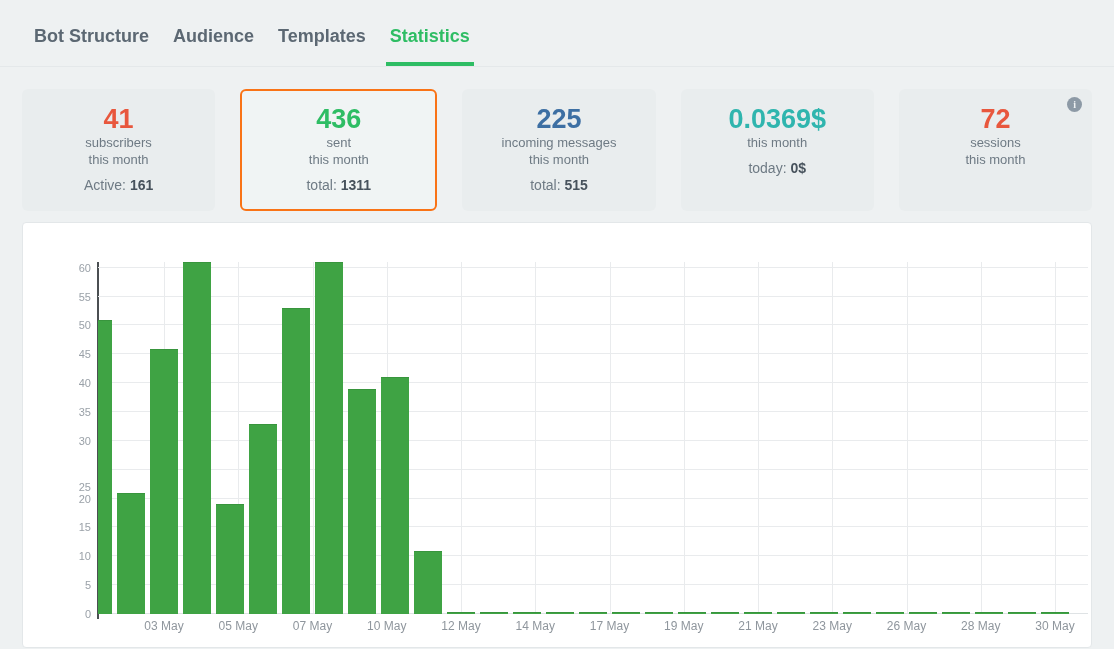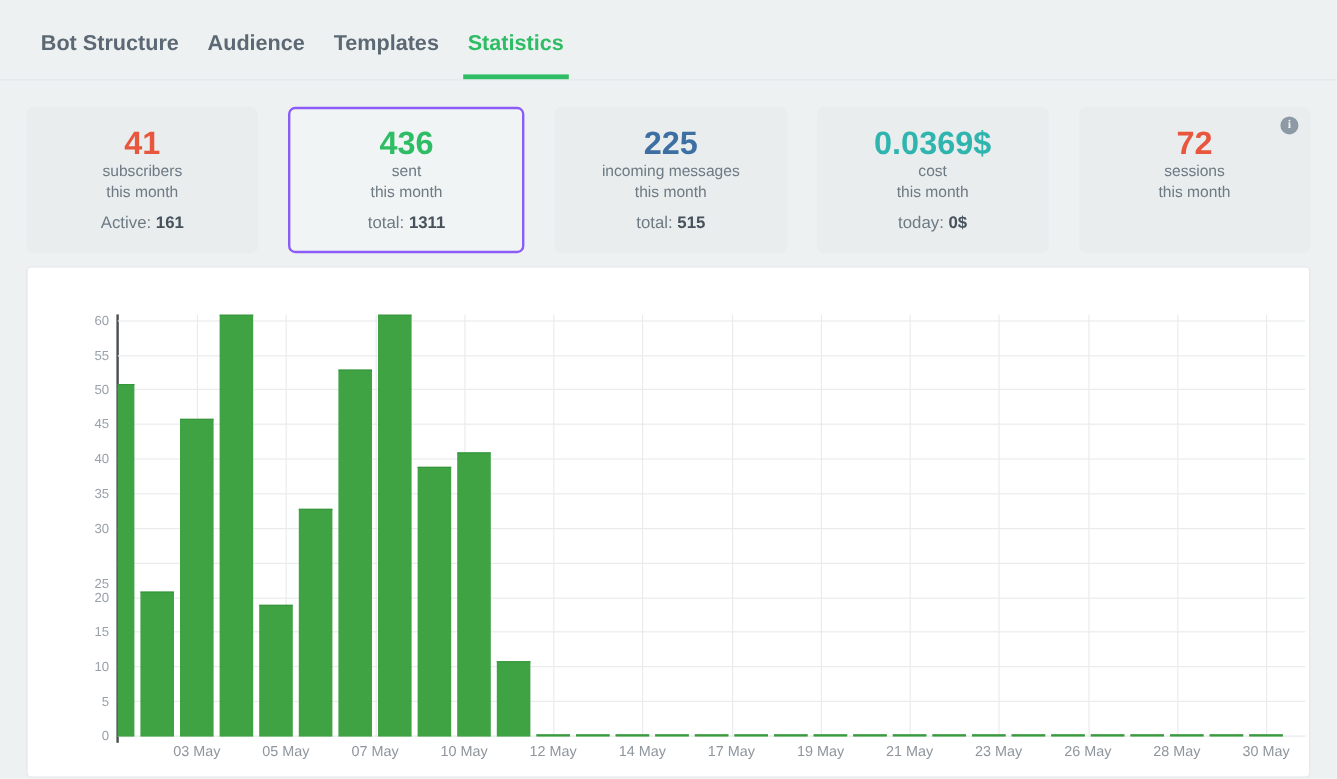--- a/index.html
+++ b/index.html
@@ -43,21 +43,21 @@
     height: 122px;
     background: #e9edee;
     border-radius: 6px;
     text-align: center;
     position: relative;
     padding-top: 15px;
     cursor: pointer;
   }
   .card.selected {
     background: #f0f4f4;
-    border: 2px solid #8b5cf6;
+    border: 2px solid #f97316;
     padding-top: 13px;
   }
   .card .value {
     font-size: 27px;
     font-weight: bold;
     line-height: 30px;
   }
   .card .line {
     font-size: 13px;
     color: #6e7a84;
@@ -181,21 +181,20 @@
       <div class="footer"><span>total:</span> <b>1311</b></div>
     </div>
     <div class="card">
       <div class="value" style="color: rgb(61, 111, 163);">225</div>
       <div class="line">incoming messages</div>
       <div class="line">this month</div>
       <div class="footer"><span>total:</span> <b>515</b></div>
     </div>
     <div class="card">
       <div class="value" style="color: rgb(47, 181, 174);">0.0369$</div>
-      <div class="line">cost</div>
       <div class="line">this month</div>
       <div class="footer"><span>today:</span> <b>0$</b></div>
     </div>
     <div class="card">
       <div class="value" style="color: rgb(232, 87, 61);">72</div>
       <div class="line">sessions</div>
       <div class="line">this month</div>
       <span class="info-badge">i</span>
     </div>
   </section>

